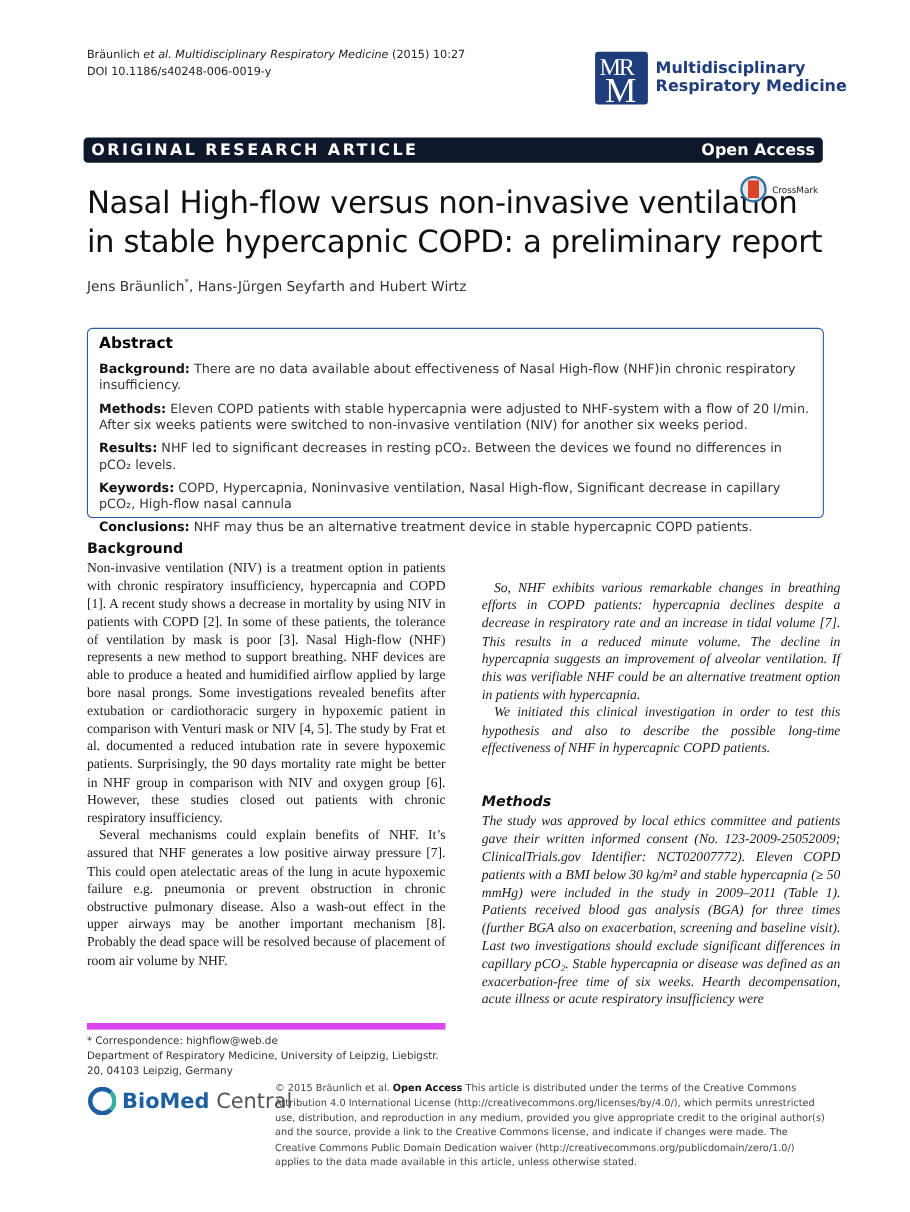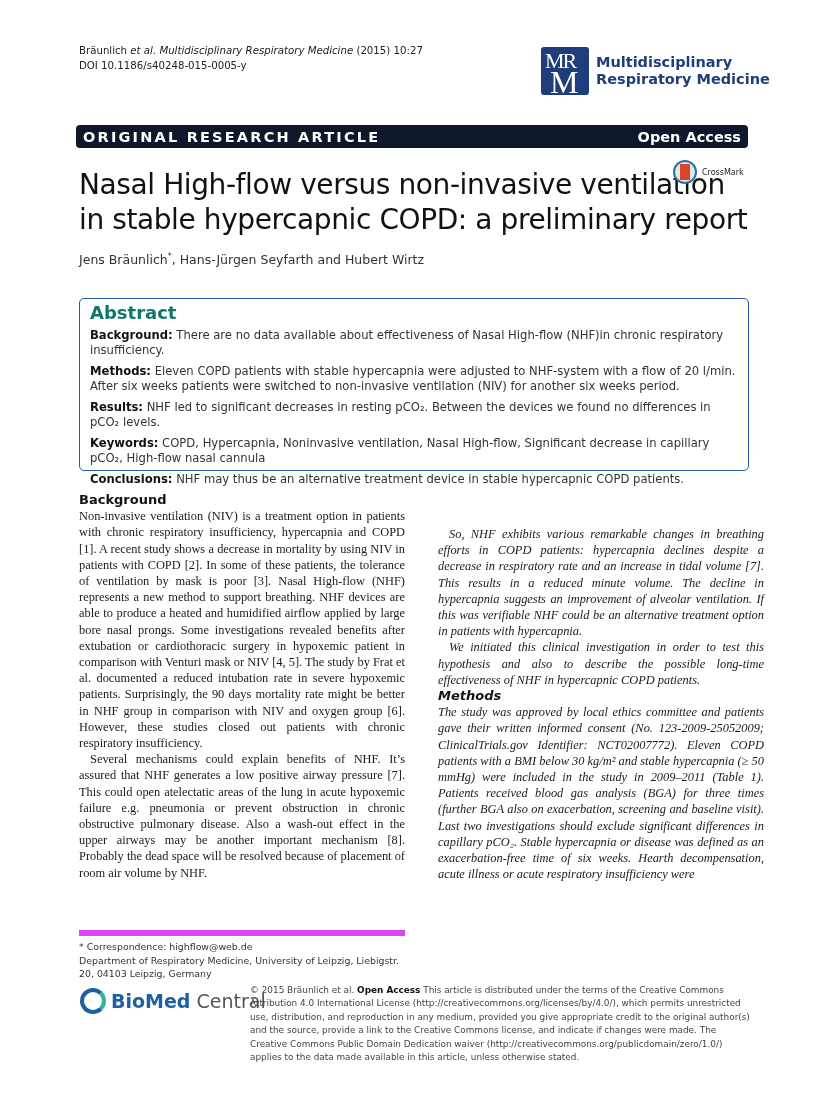--- a/index.html
+++ b/index.html
@@ -23,21 +23,21 @@
   .title { position: absolute; left: 79px; top: 167px; font-size: 28px; line-height: 35px; color: #111; font-weight: normal; letter-spacing: -0.4px; }
   .crossmark { position: absolute; left: 673px; top: 160px; display: flex; align-items: center; }
   .crossmark .cm-circle { width: 24px; height: 24px; border-radius: 50%; background: #dfe8ef; border: 2px solid #2f6fa5; box-sizing: border-box; position: relative; overflow: hidden; }
   .crossmark .cm-flag { position: absolute; left: 5px; top: 2px; width: 10px; height: 16px; background: #d9452b; }
   .crossmark .cm-label { font-size: 8px; margin-left: 5px; color: #222; }
 
   .authors { position: absolute; left: 79px; top: 252px; font-size: 12.5px; color: #333; }
   .authors sup { font-size: 8px; }
 
   .abstract { position: absolute; left: 79px; top: 298px; width: 670px; height: 173px; border: 1.5px solid #2a5da0; border-radius: 5px; box-sizing: border-box; padding: 6px 10px; font-size: 11.6px; line-height: 15px; color: #333; }
-  .abstract h3 { margin: 0 0 8px 0; font-size: 18px; font-weight: bold; color: #0f766e; }
+  .abstract h3 { margin: 0 0 8px 0; font-size: 14px; font-weight: bold; color: #000000; }
   .abstract p { margin: 0 0 6px 0; }
   .abstract b { color: #111; }
 
   .col { position: absolute; top: 492px; width: 326px; font-size: 12.4px; line-height: 16.2px; text-align: justify; color: #1a1a1a; }
   .col.left { left: 79px; }
   .col.right { left: 438px; font-style: italic; }
   .col h4 { margin: 0; font-size: 13px; font-weight: bold; color: #111; }
   .col p { margin: 0; }
   .col p.indent { text-indent: 11px; }
 
@@ -54,21 +54,21 @@
 </style>
 </head>
 <body>
 
 <div class="running-head sans">
   <div>
     <span>Bräunlich</span>
     <i>et al.</i>
     <i>Multidisciplinary Respiratory Medicine</i><span> (2015) 10:27</span>
   </div>
-  <div>DOI 10.1186/s40248-015-0005-y</div>
+  <div>DOI 10.1186/s40248-006-0019-y</div>
 </div>
 
 <div class="journal-logo sans">
   <div class="mrm-box">
     <span class="m1">MR</span>
     <span class="m2">M</span>
   </div>
   <div class="journal-name">
     <div>Multidisciplinary</div>
     <div>Respiratory Medicine</div>
@@ -107,21 +107,21 @@
 
 <div class="col left serif">
   <h4 class="sans">Background</h4>
   <p>Non-invasive ventilation (NIV) is a treatment option in patients with chronic respiratory insufficiency, hypercapnia and COPD [1]. A recent study shows a decrease in mortality by using NIV in patients with COPD [2]. In some of these patients, the tolerance of ventilation by mask is poor [3]. Nasal High-flow (NHF) represents a new method to support breathing. NHF devices are able to produce a heated and humidified airflow applied by large bore nasal prongs. Some investigations revealed benefits after extubation or cardiothoracic surgery in hypoxemic patient in comparison with Venturi mask or NIV [4, 5]. The study by Frat et al. documented a reduced intubation rate in severe hypoxemic patients. Surprisingly, the 90 days mortality rate might be better in NHF group in comparison with NIV and oxygen group [6]. However, these studies closed out patients with chronic respiratory insufficiency.</p>
   <p class="indent">Several mechanisms could explain benefits of NHF. It’s assured that NHF generates a low positive airway pressure [7]. This could open atelectatic areas of the lung in acute hypoxemic failure e.g. pneumonia or prevent obstruction in chronic obstructive pulmonary disease. Also a wash-out effect in the upper airways may be another important mechanism [8]. Probably the dead space will be resolved because of placement of room air volume by NHF.</p>
 </div>
 
 <div class="col right serif">
   <p class="indent" style="margin-top:34px">So, NHF exhibits various remarkable changes in breathing efforts in COPD patients: hypercapnia declines despite a decrease in respiratory rate and an increase in tidal volume [7]. This results in a reduced minute volume. The decline in hypercapnia suggests an improvement of alveolar ventilation. If this was verifiable NHF could be an alternative treatment option in patients with hypercapnia.</p>
   <p class="indent">We initiated this clinical investigation in order to test this hypothesis and also to describe the possible long-time effectiveness of NHF in hypercapnic COPD patients.</p>
-  <h4 class="sans" style="">Methods</h4>
+  <h4 class="sans" style="margin-top:34px">Methods</h4>
   <p>The study was approved by local ethics committee and patients gave their written informed consent (No. 123-2009-25052009; ClinicalTrials.gov Identifier: NCT02007772). Eleven COPD patients with a BMI below 30 kg/m² and stable hypercapnia (≥ 50 mmHg) were included in the study in 2009–2011 (Table 1). Patients received blood gas analysis (BGA) for three times (further BGA also on exacerbation, screening and baseline visit). Last two investigations should exclude significant differences in capillary pCO₂. Stable hypercapnia or disease was defined as an exacerbation-free time of six weeks. Hearth decompensation, acute illness or acute respiratory insufficiency were</p>
 </div>
 
 <div class="footnote sans">
   <div>* Correspondence: highflow@web.de</div>
   <div>Department of Respiratory Medicine, University of Leipzig, Liebigstr. 20, 04103 Leipzig, Germany</div>
 </div>
 
 <div class="bmc-logo sans">
   <div class="bmc-ring"></div>

